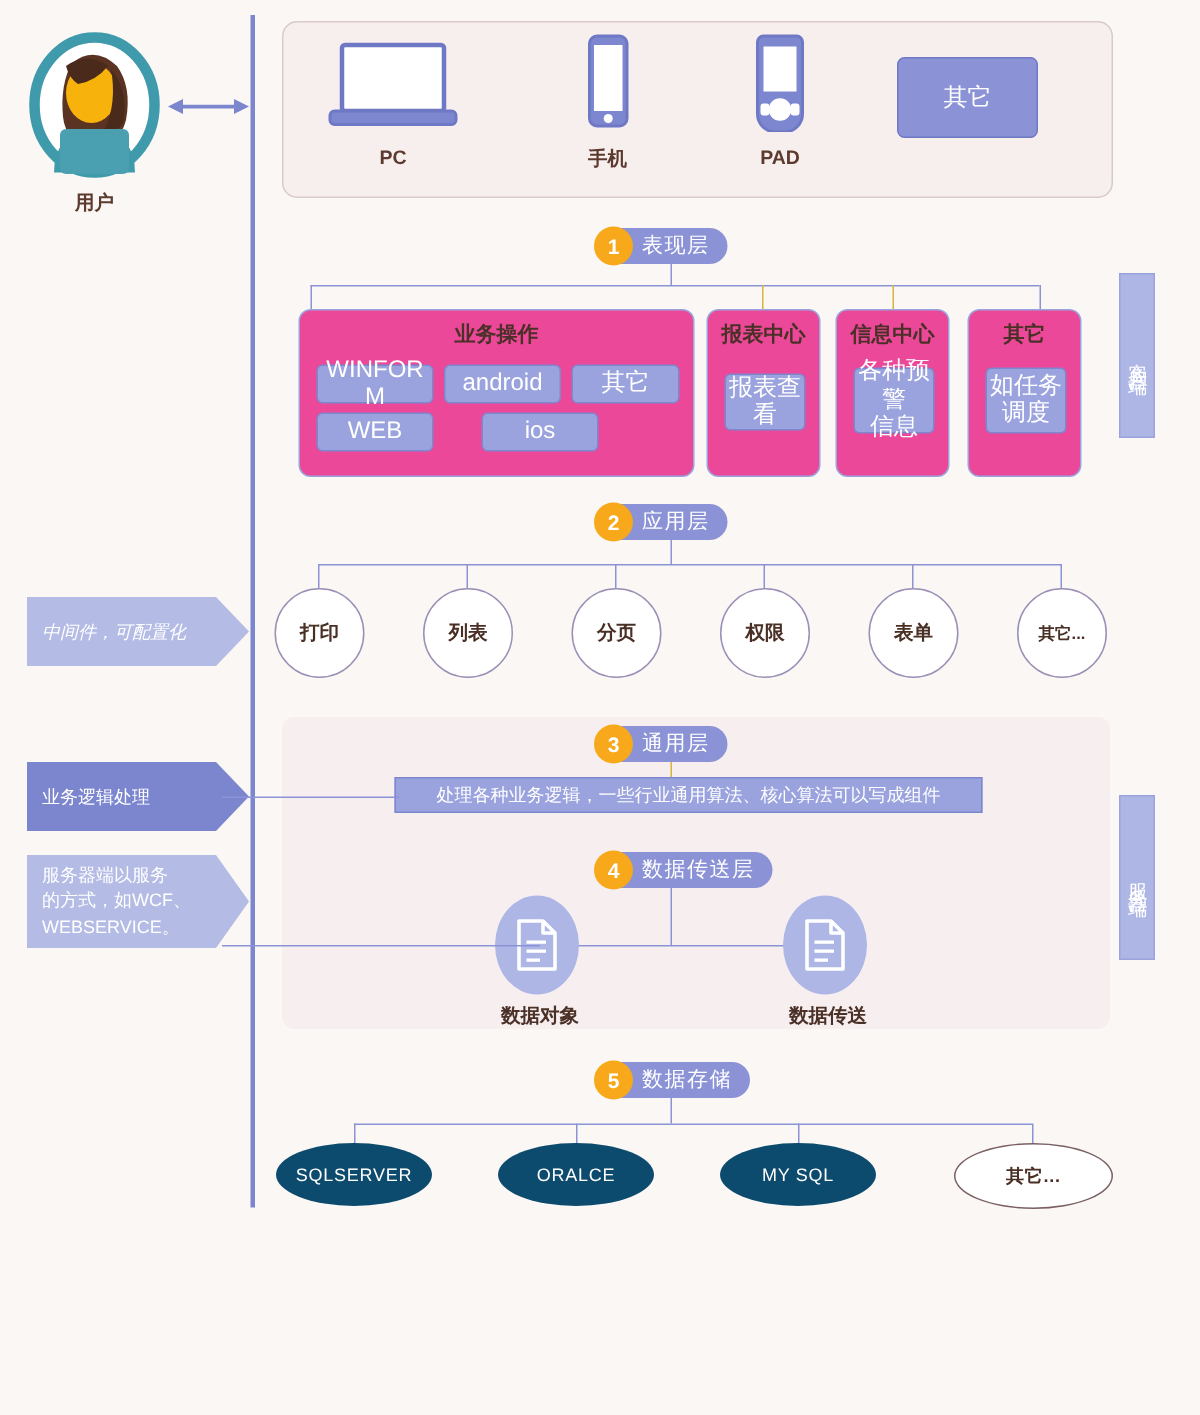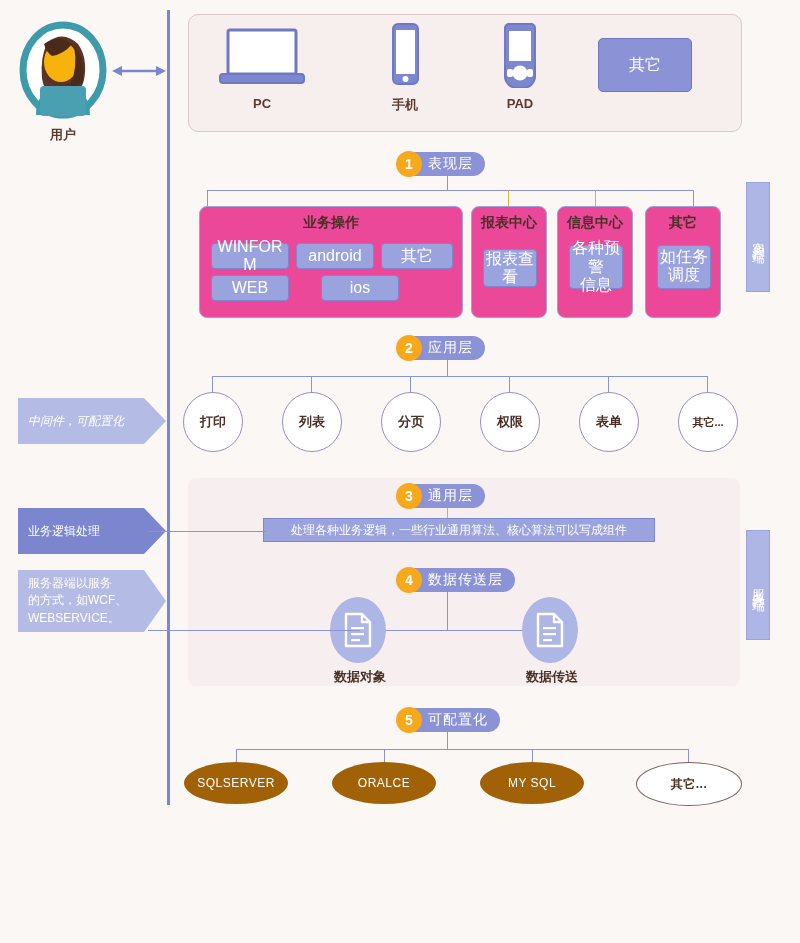--- a/index.html
+++ b/index.html
@@ -97,21 +97,21 @@
     background:#aeb6e6;display:flex;align-items:center;justify-content:center;
   }
   .dt-label{font-size:13px;color:#4a3026;font-weight:bold;margin-top:5px;}
 
   
   .db-node{
     position:absolute;width:104px;height:42px;border-radius:50%;
     display:flex;align-items:center;justify-content:center;
     font-size:12px;letter-spacing:.5px;
   }
-  .db-filled{background:#a16207;color:#ffffff;}
+  .db-filled{background:#0c4a6e;color:#ffffff;}
   .db-outline{background:#ffffff;border:1px solid #7a5f63;color:#4a2f24;font-weight:bold;}
 
   
   .side-label{
     position:absolute;width:22px;background:#aeb6e6;
     border:1px solid #9aa3dd;
     color:#ffffff;font-size:13px;letter-spacing:3px;
     writing-mode:vertical-rl;text-orientation:upright;
     display:flex;align-items:center;justify-content:center;
   }
@@ -278,21 +278,21 @@
         <rect x="8" y="15" width="13" height="2.2" fill="#ffffff"></rect>
         <rect x="8" y="21" width="13" height="2.2" fill="#ffffff"></rect>
         <rect x="8" y="27" width="9" height="2.2" fill="#ffffff"></rect>
       </svg>
     </div>
     <div class="dt-label">数据传送</div>
   </div>
 
   <div class="abs layer-badge" style="left:398px;top:708px;">
     <span class="num">5</span>
-    <span class="lbl">可配置化</span>
+    <span class="lbl">数据存储</span>
   </div>
   <div class="abs ln-v" style="left:447px;top:732px;height:17px;"></div>
   <div class="abs ln-h" style="left:236px;top:749px;width:452px;"></div>
   <div class="abs ln-v" style="left:236px;top:749px;height:13px;"></div>
   <div class="abs ln-v" style="left:384px;top:749px;height:13px;"></div>
   <div class="abs ln-v" style="left:532px;top:749px;height:13px;"></div>
   <div class="abs ln-v" style="left:688px;top:749px;height:13px;"></div>
 
   <div class="db-node db-filled" style="left:184px;top:762px;">SQLSERVER</div>
   <div class="db-node db-filled" style="left:332px;top:762px;">ORALCE</div>

